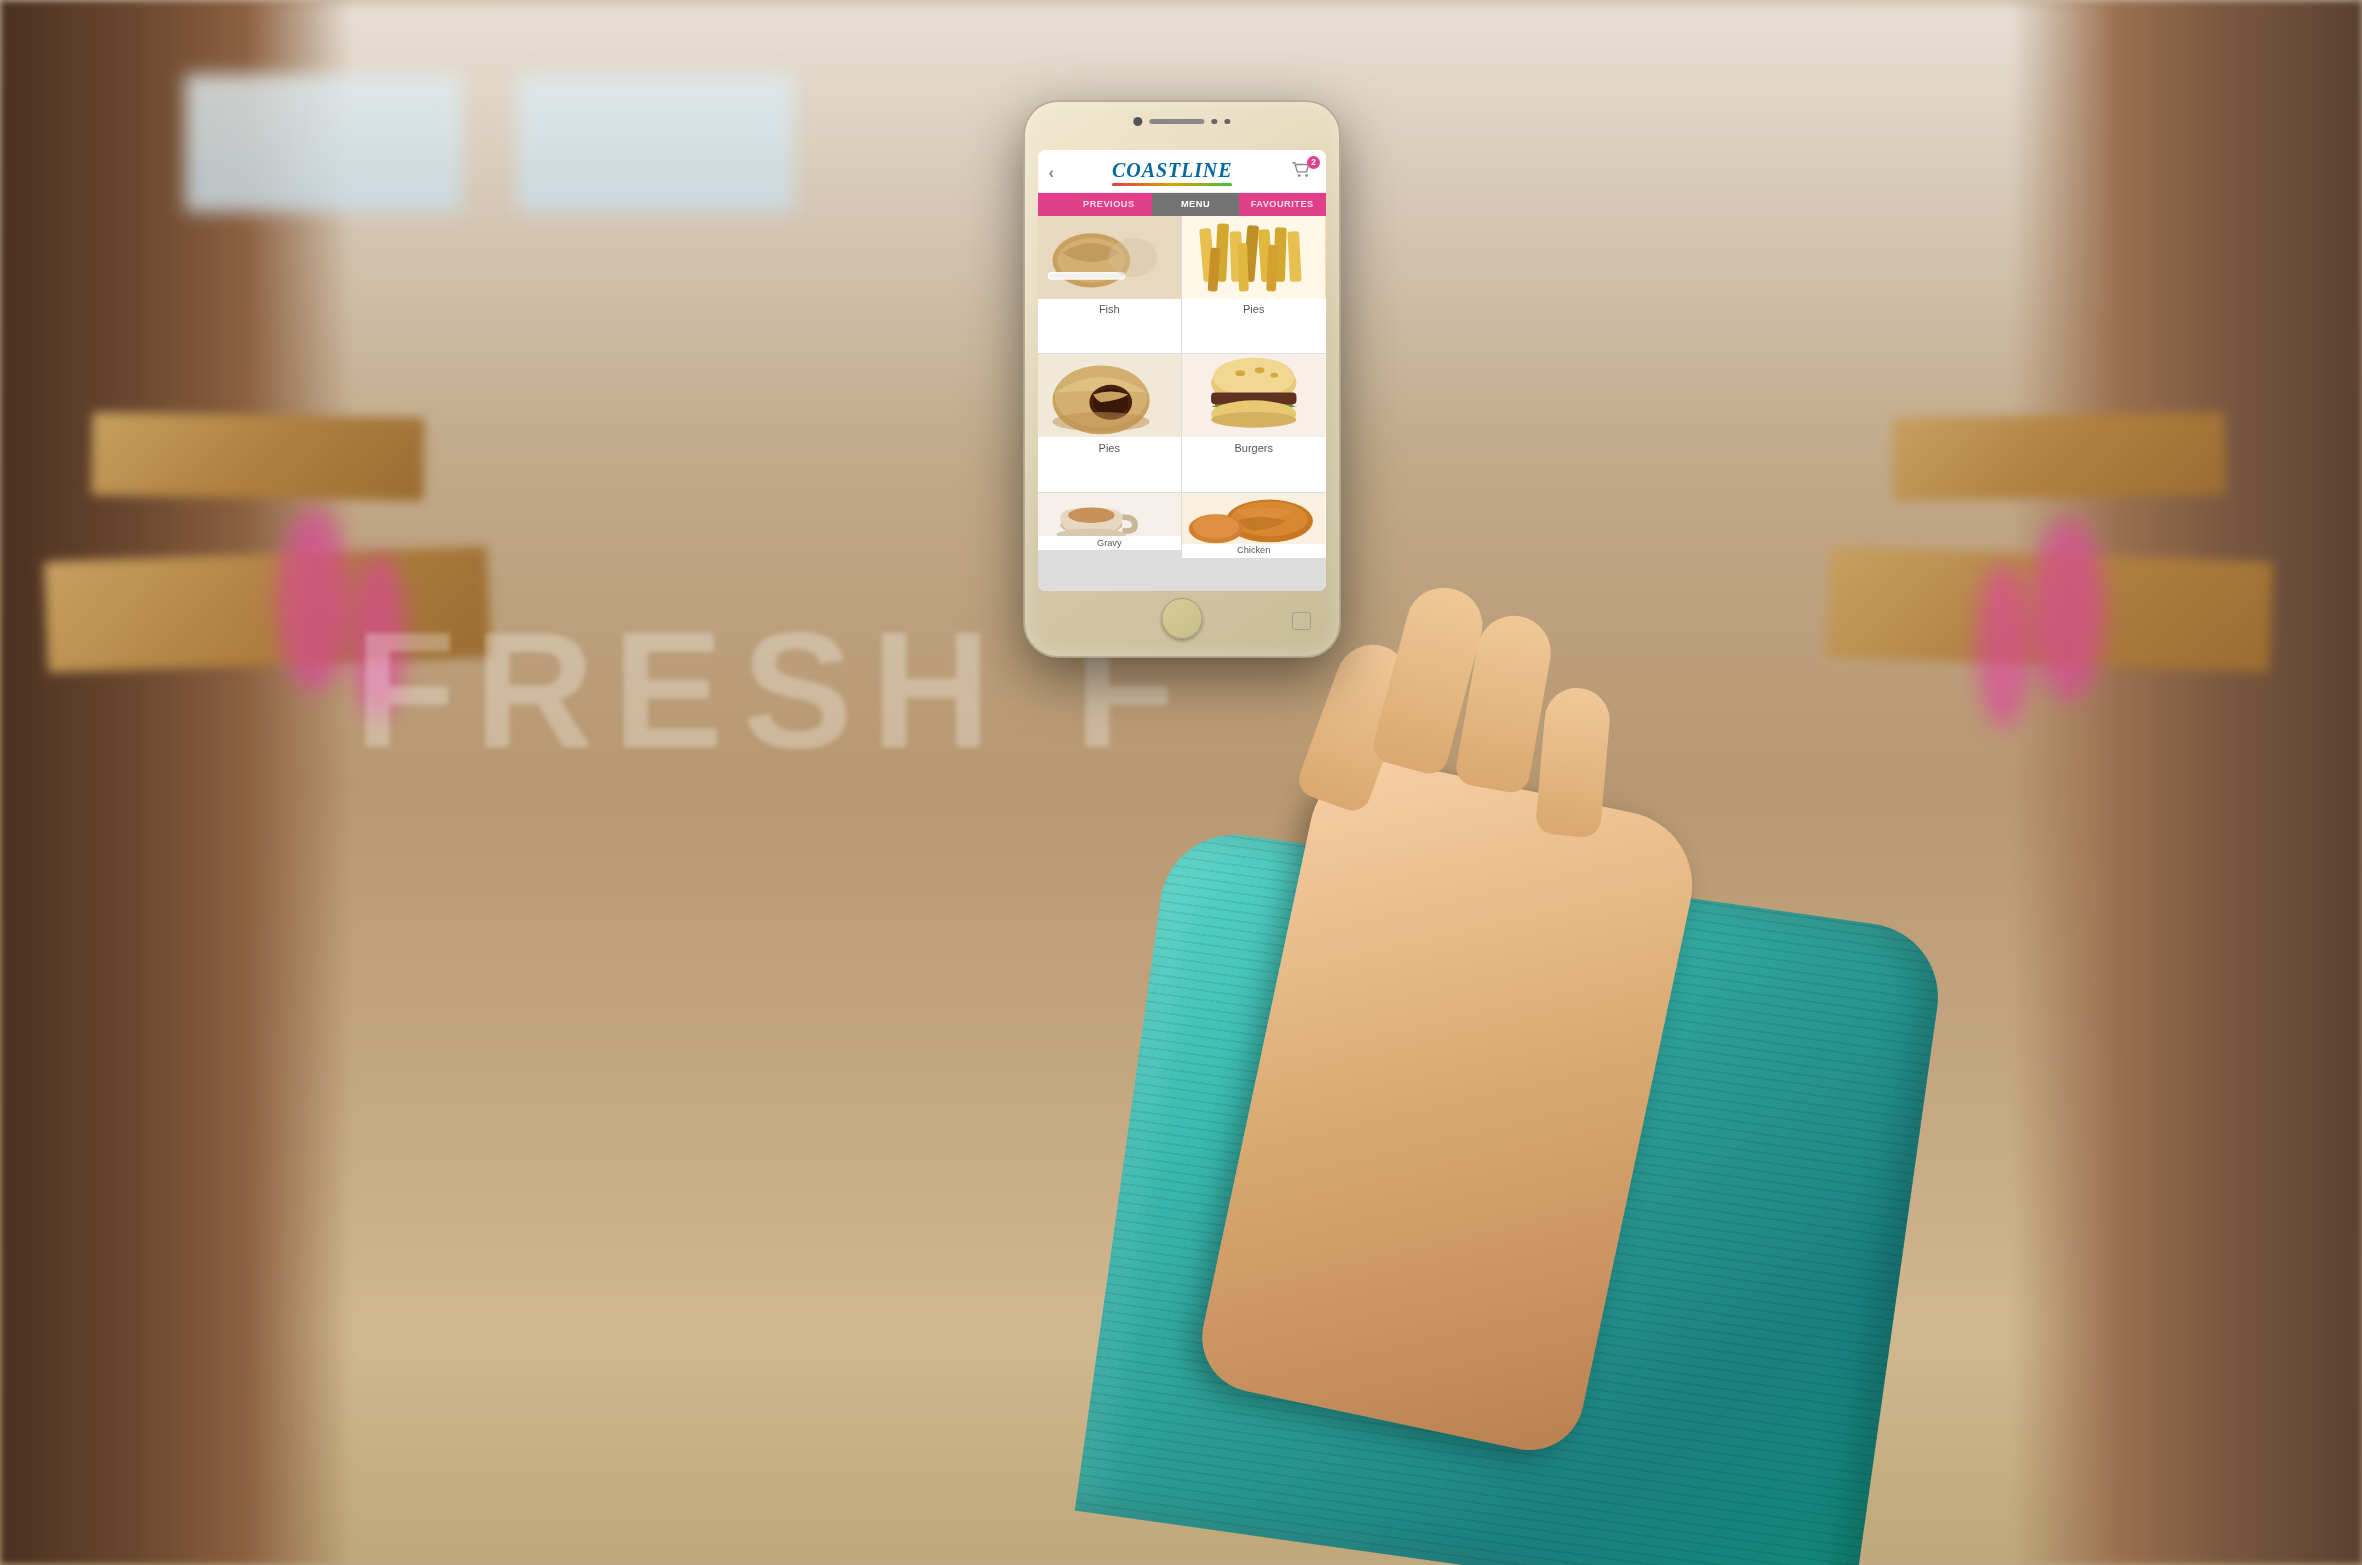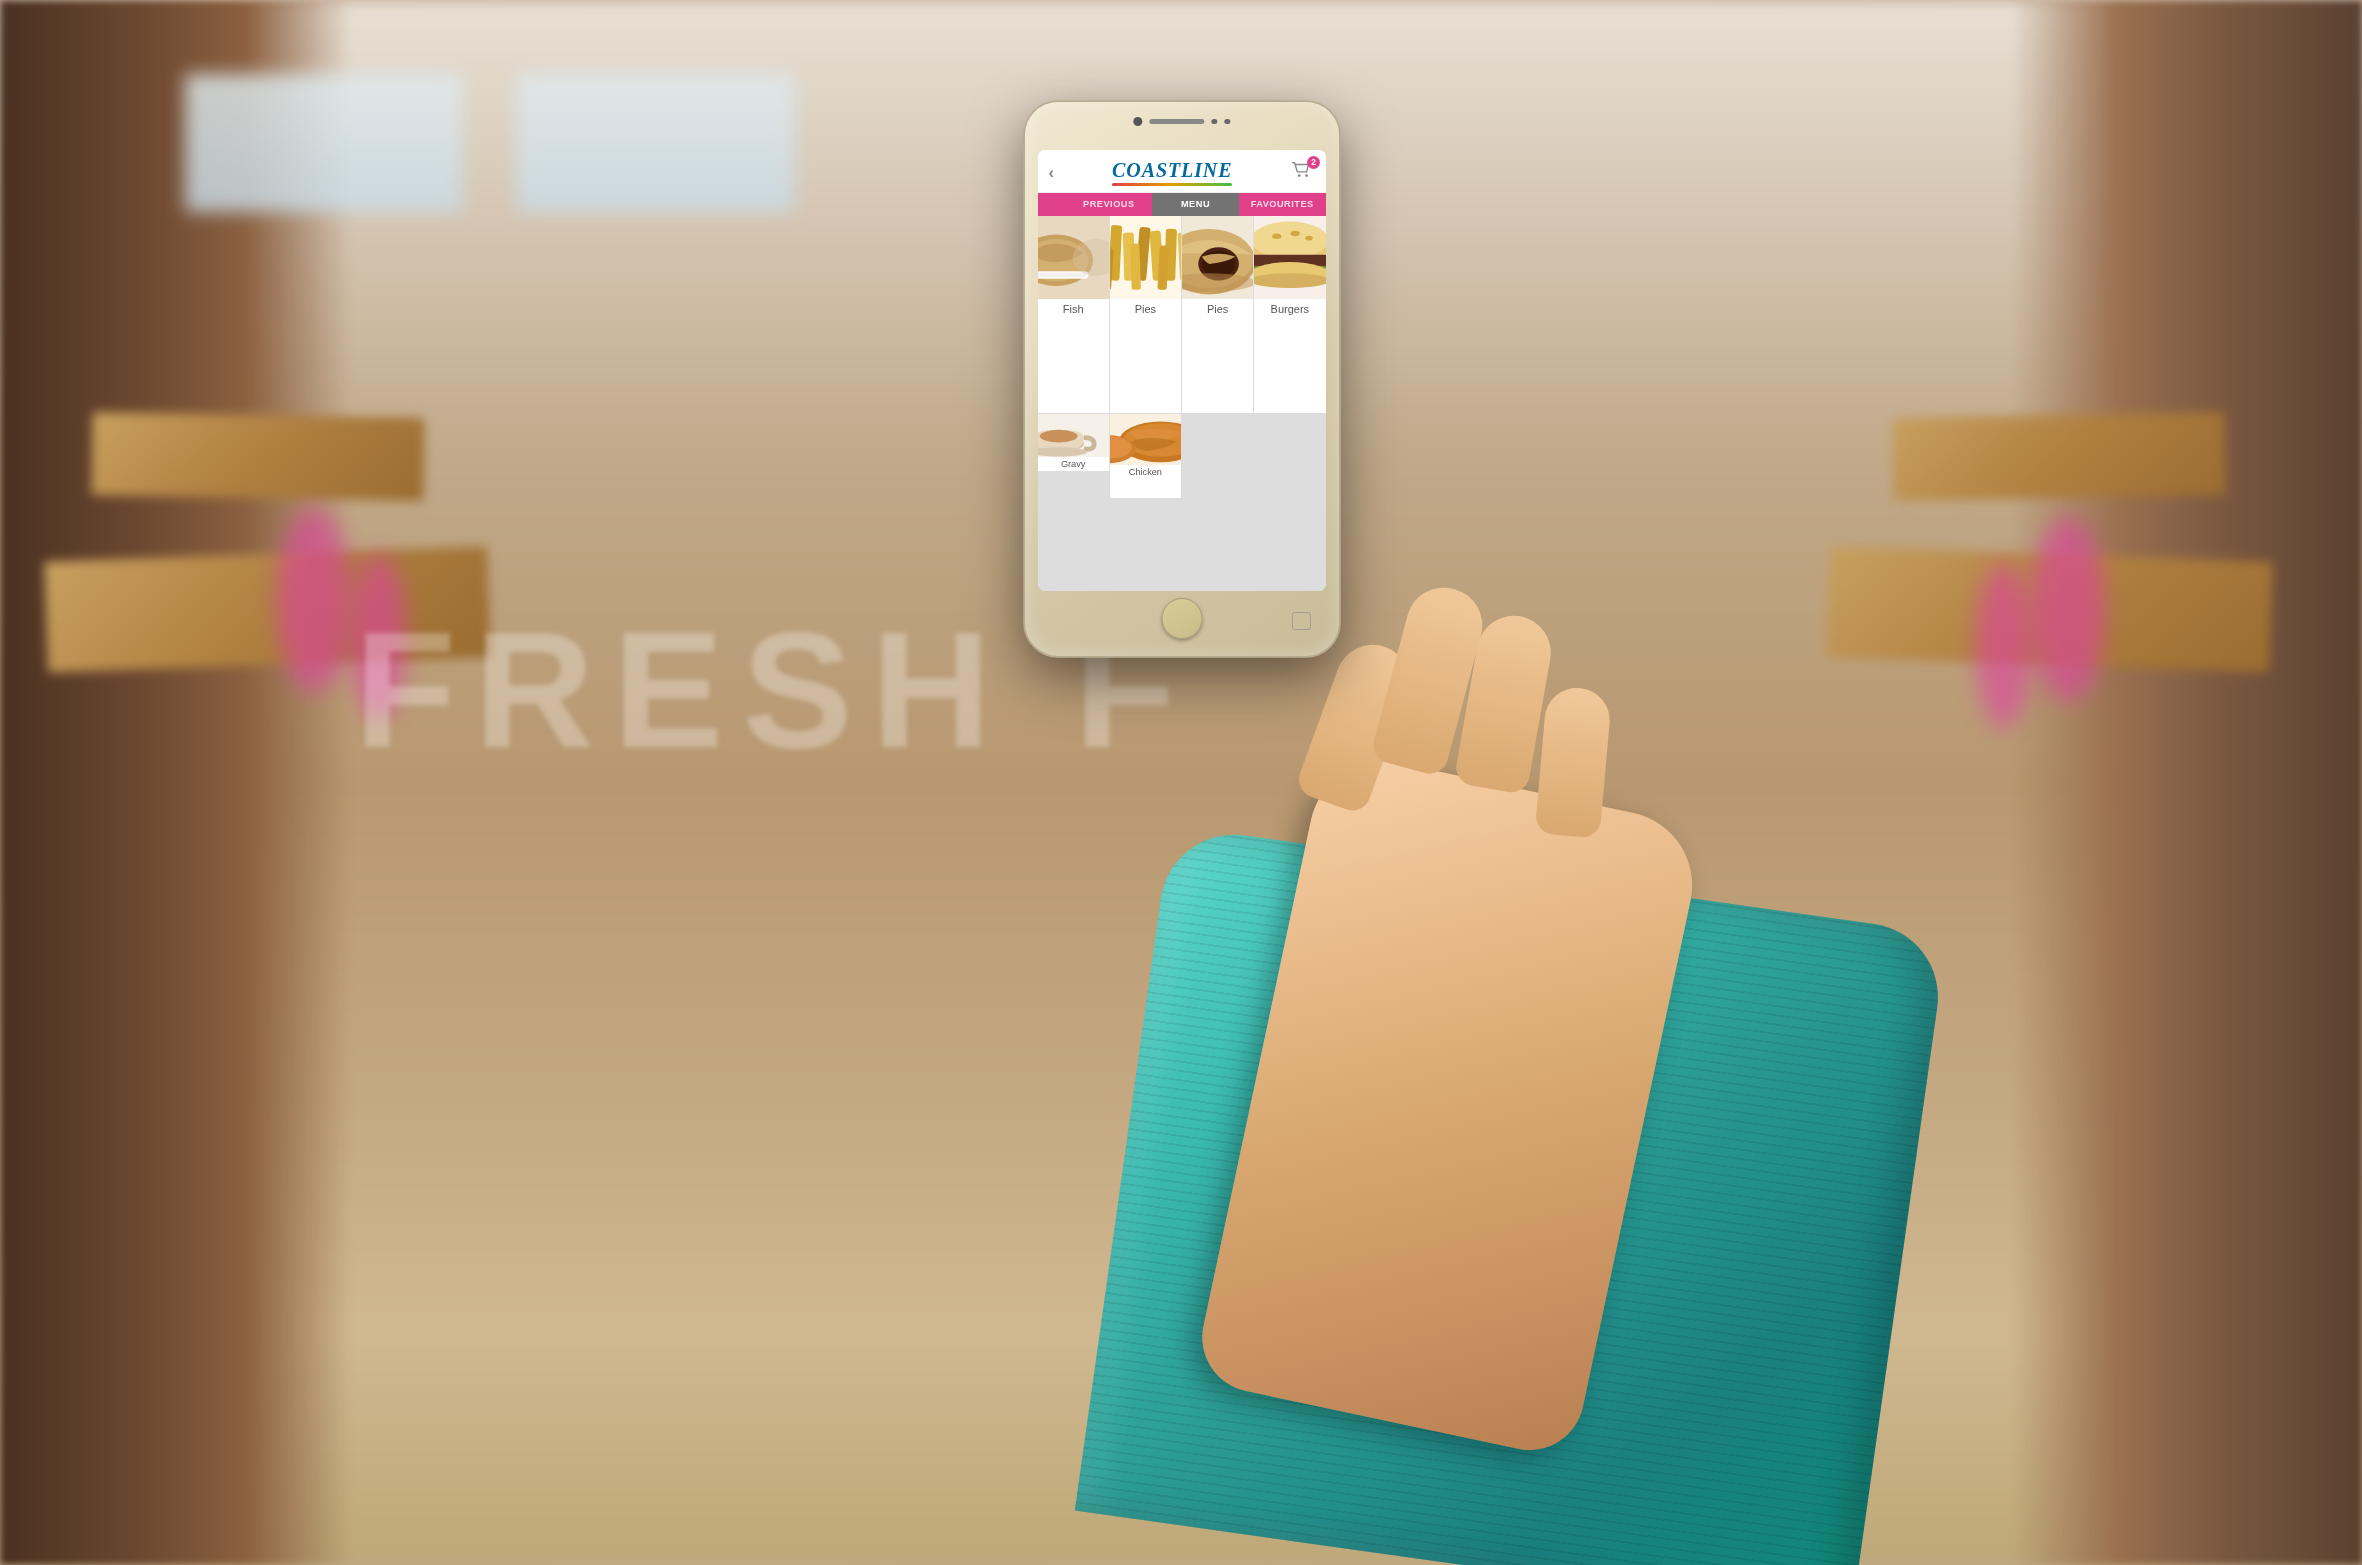--- a/index.html
+++ b/index.html
@@ -247,21 +247,21 @@
     }
 
     .nav-tab.active {
       background: #737373;
       color: white;
     }
 
     
     .menu-grid {
       display: grid;
-      grid-template-columns: 1fr 1fr 1fr 1fr;
+      grid-template-columns: 1fr 1fr;
       gap: 0.9px;
       background: #ddd;
       flex: 1;
     }
 
     .menu-item {
       background: white;
       display: flex;
       flex-direction: column;
       align-items: center;
@@ -551,21 +551,21 @@
                   <ellipse cx="55" cy="28" rx="24" ry="8" fill="#c08040" opacity="0.8"></ellipse>
 
                   <path d="M87 30 Q100 30 100 38 Q100 46 87 44" stroke="#c8b898" stroke-width="6" fill="none"></path>
 
                   <ellipse cx="55" cy="48" rx="36" ry="6" fill="#d8c8b0"></ellipse>
                 </svg>
               </div>
               <div class="menu-item-label" style="padding:1.8px 3.7px; font-size:9.2px;">Gravy</div>
             </div>
 
-            <div class="menu-item" style="height:84px;">
+            <div class="menu-item" style="height:65px;">
               <div class="food-img" style="height:51px;">
                 <svg width="100%" height="100%" viewBox="0 0 148 55" preserveAspectRatio="xMidYMid slice">
                   <rect width="148" height="55" fill="#faf0e0"></rect>
 
                   <ellipse cx="90" cy="30" rx="45" ry="22" fill="#c87820"></ellipse>
                   <ellipse cx="90" cy="28" rx="40" ry="18" fill="#d88830"></ellipse>
 
                   <path d="M55 20 Q80 12 115 20 Q105 28 80 30 Q65 28 55 20" fill="#e09040" opacity="0.7"></path>
                   <path d="M58 30 Q78 22 108 30 Q95 38 75 40 Q62 38 58 30" fill="#b87020" opacity="0.6"></path>
 

